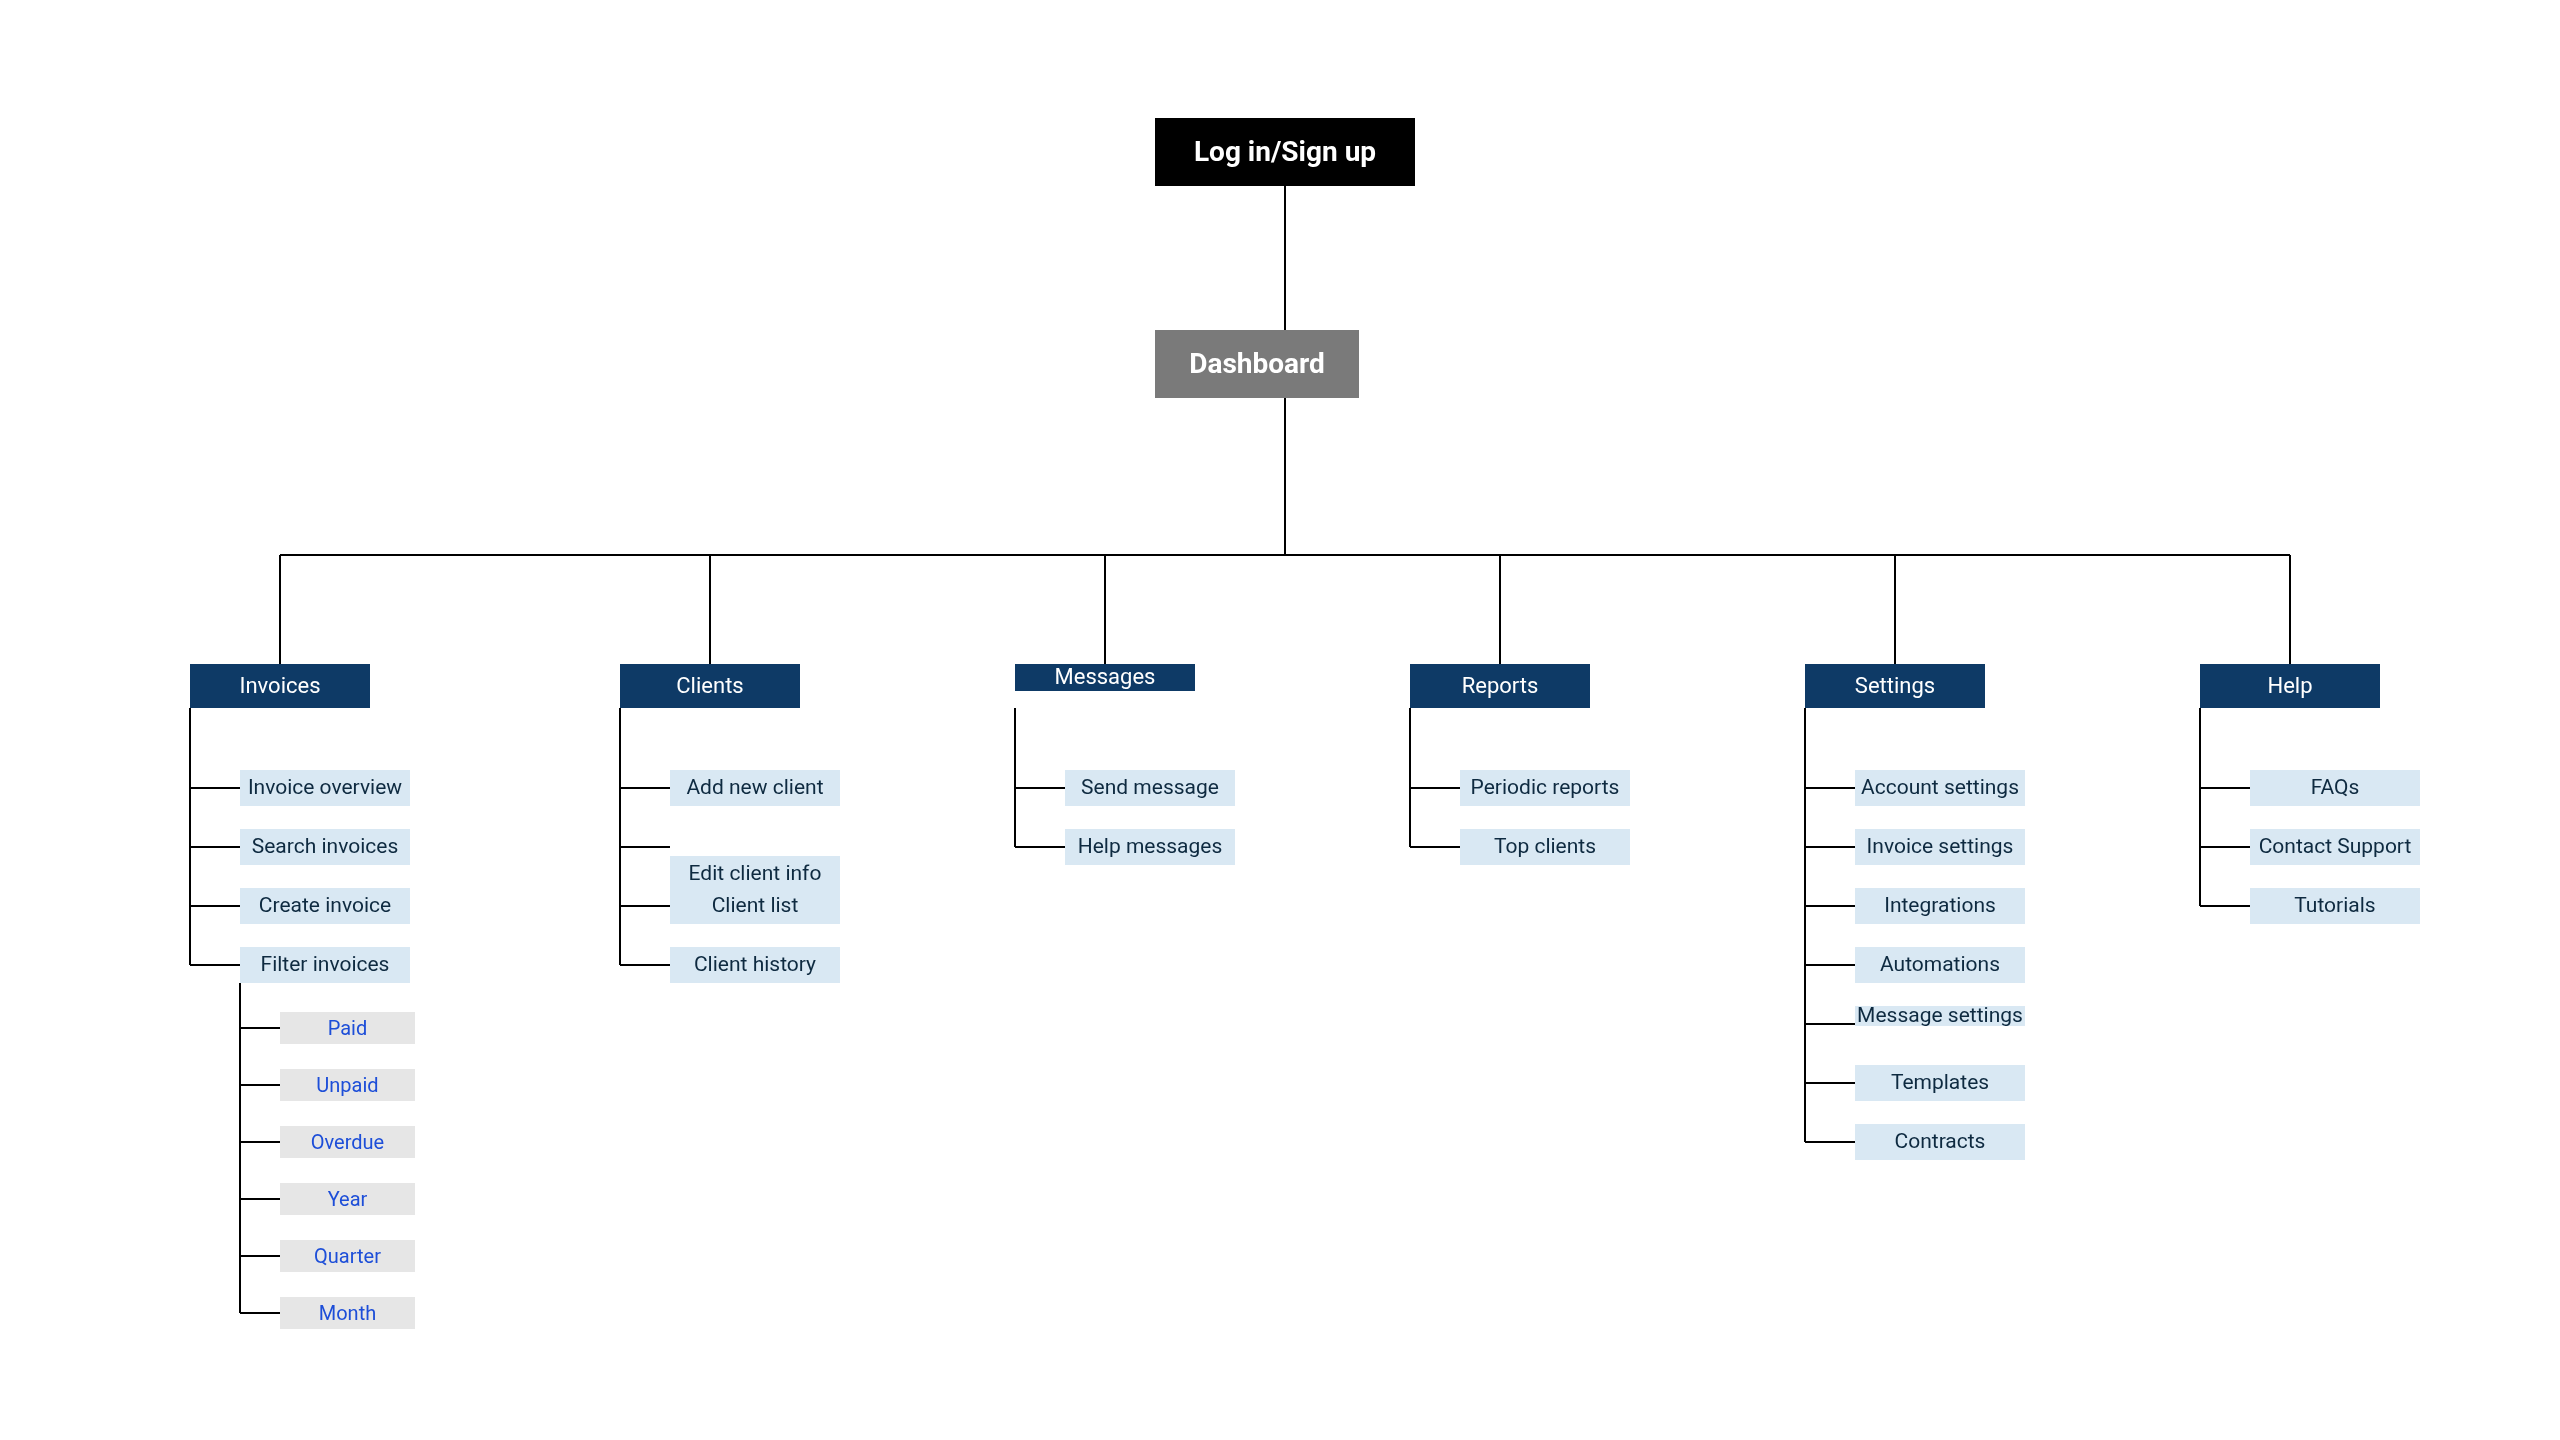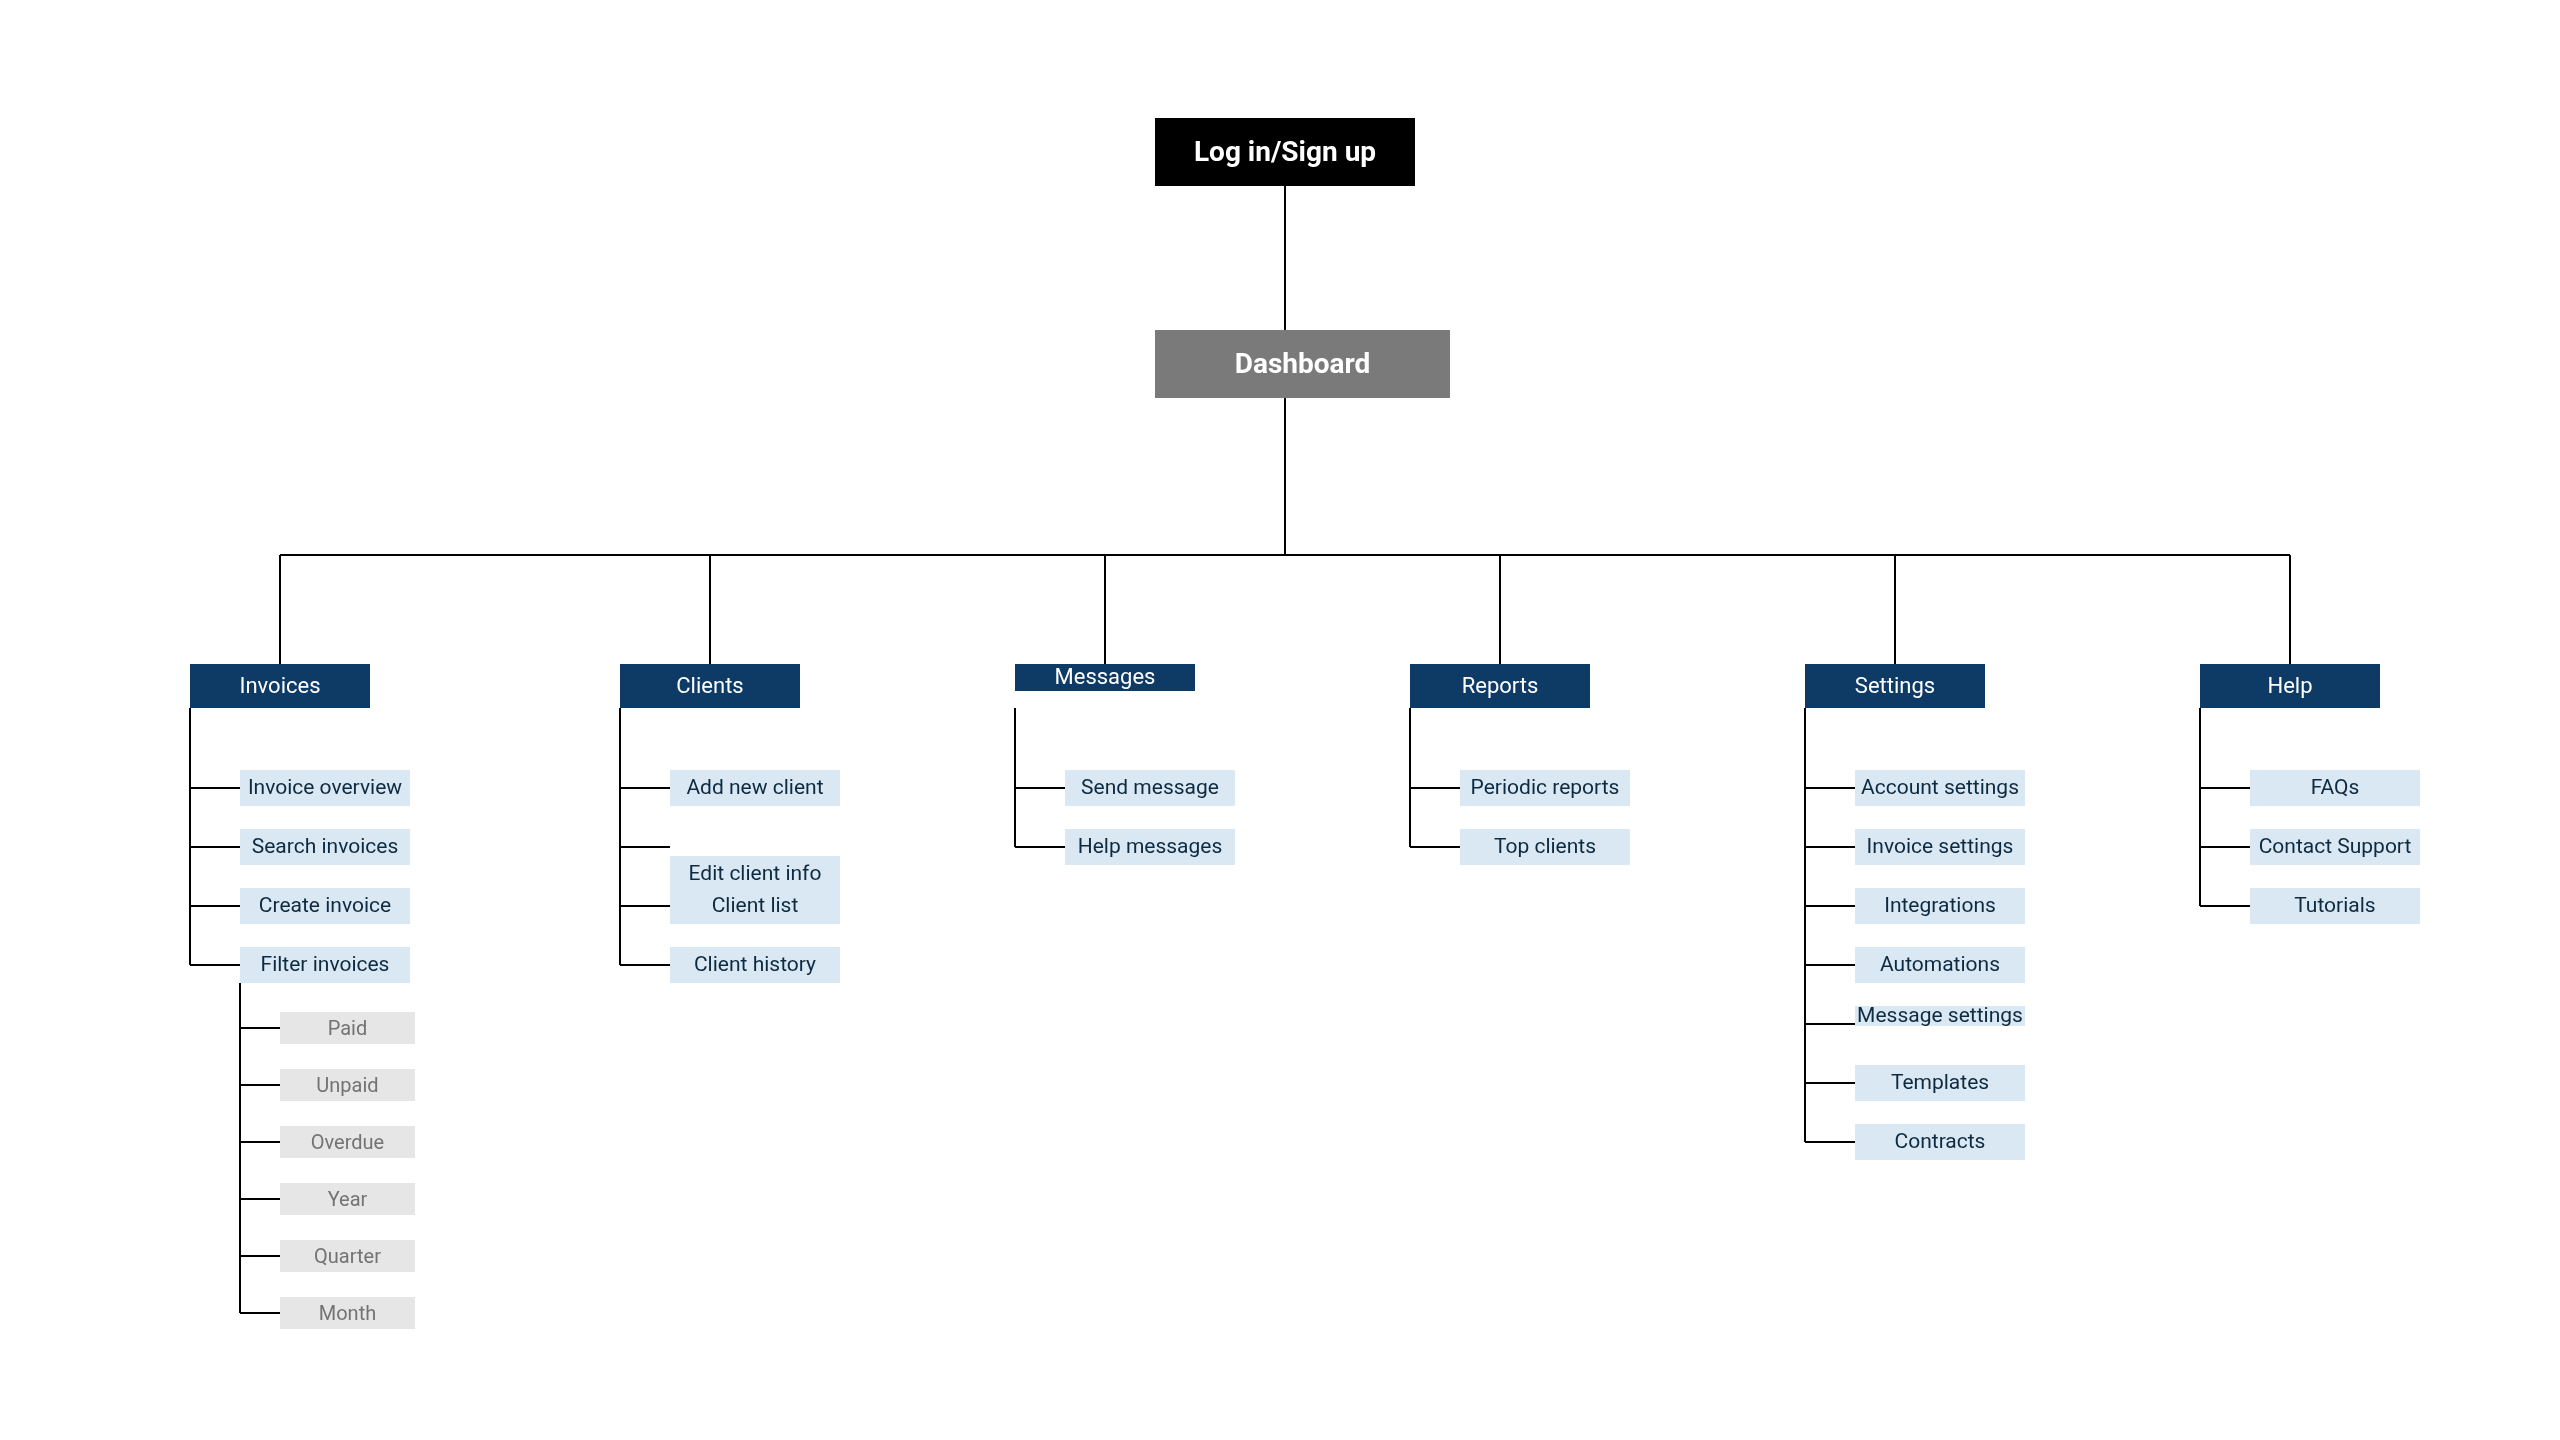--- a/index.html
+++ b/index.html
@@ -2,21 +2,21 @@
 <html><head>
 <meta charset="utf-8">
 <style>
   html,body{margin:0;padding:0;width:2560px;height:1440px;background:#fff;font-family:-apple-system,BlinkMacSystemFont,"Segoe UI",Roboto,Helvetica,Arial,sans-serif;}
   .wrap{position:relative;width:2560px;height:1440px;transform-origin:0 0;}
   .node{position:absolute;display:flex;align-items:center;justify-content:center;box-sizing:border-box;text-align:center;line-height:1.2;white-space:nowrap;}
   .root{background:#000;color:#fff;font-weight:700;font-size:28px;}
   .dash{background:#7a7a7a;color:#fff;font-weight:700;font-size:28px;}
   .cat{background:#0e3a66;color:#fff;font-weight:400;font-size:22px;}
   .sub{background:#d9e8f3;color:#0e2a40;font-size:21px;}
-  .subsub{background:#e6e6e6;color:#737373;font-size:20px;}
+  .subsub{background:#e6e6e6;color:#1d4ed8;font-size:20px;}
   svg.lines{position:absolute;left:0;top:0;width:2560px;height:1440px;pointer-events:none;}
   svg.lines line{stroke:#000;stroke-width:2;}
 </style>
 </head>
 <body>
 <div class="wrap">
 
 <svg class="lines" id="svg-lines">
       <line x1="1285" y1="186" x2="1285" y2="330"></line>
       <line x1="1285" y1="398" x2="1285" y2="555"></line>
@@ -59,21 +59,21 @@
       <line x1="1805" y1="708" x2="1805" y2="1142"></line>
       <line x1="2290" y1="555" x2="2290" y2="664"></line>
       <line x1="2200" y1="788" x2="2250" y2="788"></line>
       <line x1="2200" y1="847" x2="2250" y2="847"></line>
       <line x1="2200" y1="906" x2="2250" y2="906"></line>
       <line x1="2200" y1="708" x2="2200" y2="906"></line>
     </svg>
 
 <div id="nodes">
       <div class="node root" style="left: 1155px; top: 118px; width: 260px; height: 68px;">Log in/Sign up</div>
-      <div class="node dash" style="left: 1155px; top: 330px; width: 295px; height: 68px;">Dashboard</div>
+      <div class="node dash" style="left: 1155px; top: 330px; width: 204px; height: 68px;">Dashboard</div>
       <div class="node cat" style="left: 190px; top: 664px; width: 180px; height: 44px;">Invoices</div>
       <div class="node sub" style="left: 240px; top: 770px; width: 170px; height: 36px;">Invoice overview</div>
       <div class="node sub" style="left: 240px; top: 829px; width: 170px; height: 36px;">Search invoices</div>
       <div class="node sub" style="left: 240px; top: 888px; width: 170px; height: 36px;">Create invoice</div>
       <div class="node sub" style="left: 240px; top: 947px; width: 170px; height: 36px;">Filter invoices</div>
       <div class="node subsub" style="left: 280px; top: 1012px; width: 135px; height: 32px;">Paid</div>
       <div class="node subsub" style="left: 280px; top: 1069px; width: 135px; height: 32px;">Unpaid</div>
       <div class="node subsub" style="left: 280px; top: 1126px; width: 135px; height: 32px;">Overdue</div>
       <div class="node subsub" style="left: 280px; top: 1183px; width: 135px; height: 32px;">Year</div>
       <div class="node subsub" style="left: 280px; top: 1240px; width: 135px; height: 32px;">Quarter</div>

